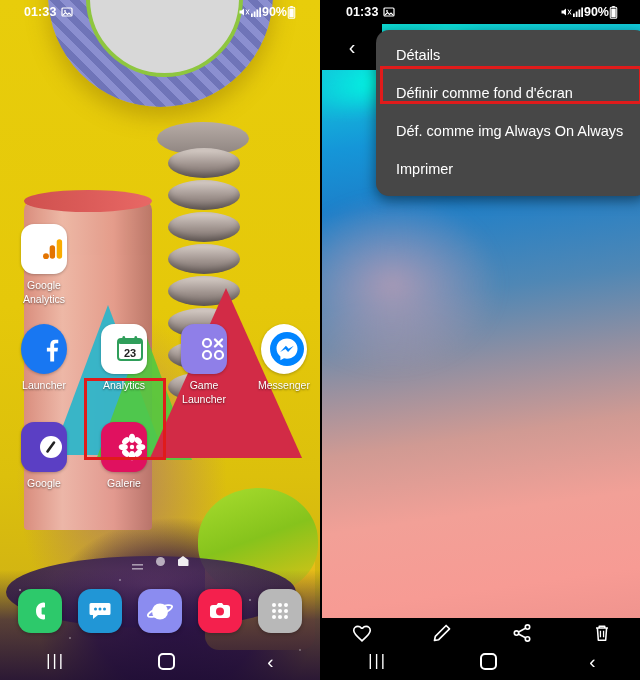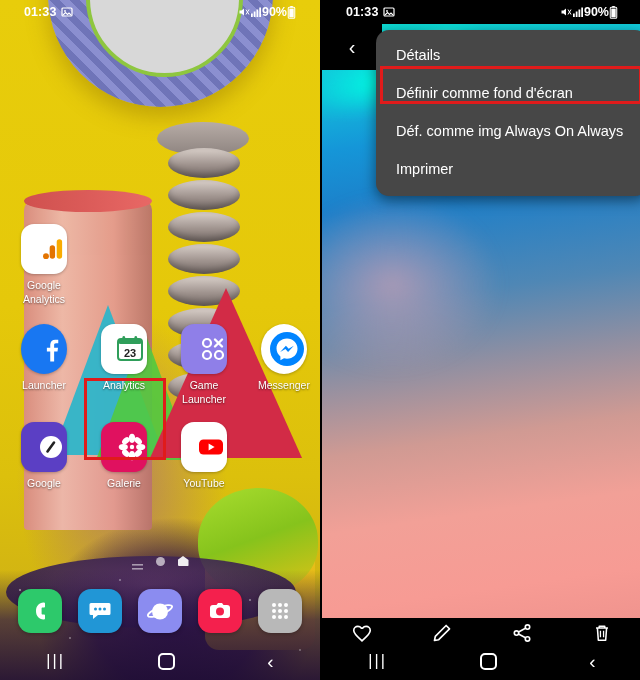--- a/index.html
+++ b/index.html
@@ -312,29 +312,20 @@
                 <ellipse cx="21.2" cy="8.8" rx="2.9" ry="4.3" transform="rotate(-45 21.2 8.8)"></ellipse>
                 <ellipse cx="8.8" cy="21.2" rx="2.9" ry="4.3" transform="rotate(-45 8.8 21.2)"></ellipse>
               </g>
               <circle cx="15" cy="15" r="3.4" fill="#e0115f"></circle>
               <circle cx="15" cy="15" r="2.2" fill="#fff"></circle>
             </svg>
           </div>
           <div class="lbl" style="white-space:pre-line">Galerie</div>
         </div>
 
-        <div class="app">
-          <div class="icon" style="background:#ffffff">
-            <svg width="32" height="32" viewBox="0 0 32 32">
-              <rect x="4" y="8.5" width="24" height="15" rx="4.5" fill="#ff0000"></rect>
-              <path d="M13.6 12.6v6.8l6-3.4z" fill="#fff"></path>
-            </svg>
-          </div>
-          <div class="lbl" style="white-space:pre-line">YouTube</div>
-        </div>
       </div>
     </div>
 
     <div class="hl-box"></div>
 
     <div class="pageind">
       <span class="pi-lines">
         <svg width="11" height="8" viewBox="0 0 11 8">
             <rect y="1" width="11" height="1.6" fill="rgba(255,255,255,.7)"></rect>
             <rect y="5" width="11" height="1.6" fill="rgba(255,255,255,.7)"></rect>

